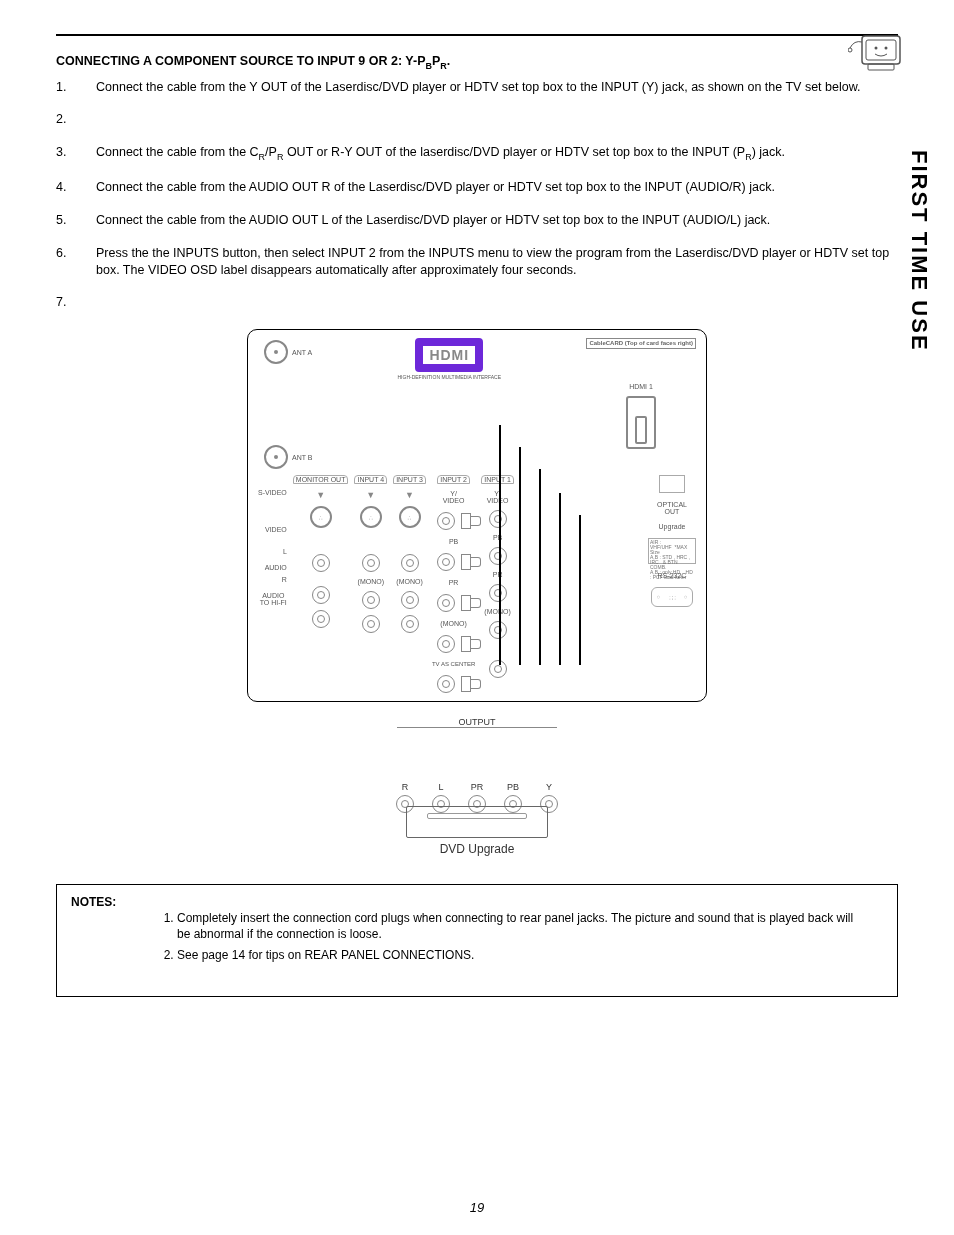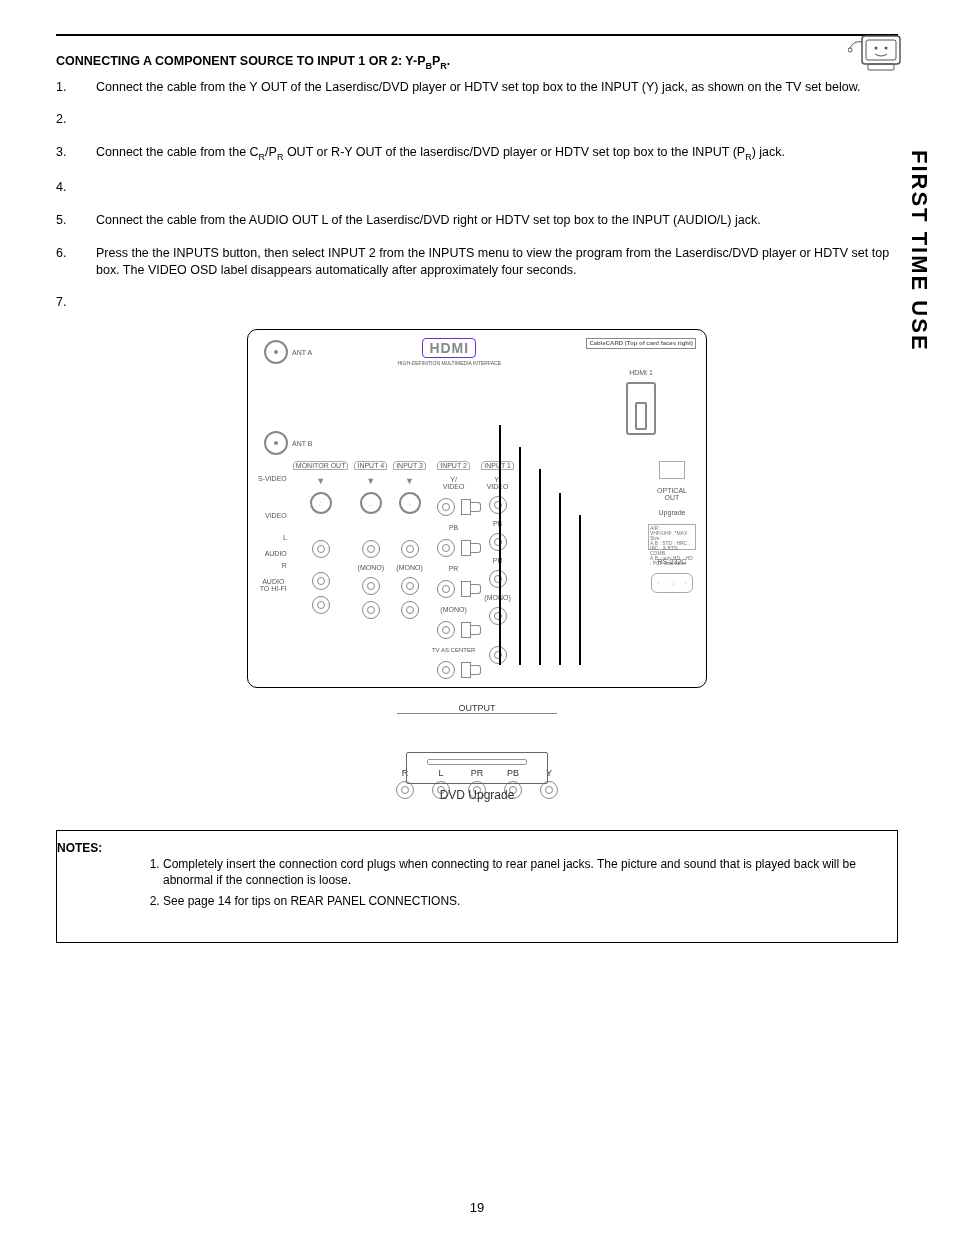--- a/index.html
+++ b/index.html
@@ -38,34 +38,34 @@
     margin:6px auto 0;position:relative;}
   .dvd-box::after{content:"";position:absolute;left:20px;right:20px;top:6px;height:4px;
     border:1px solid #999;border-radius:2px;}
   .output-row{display:flex;gap:18px;justify-content:center;margin-top:80px;}
   .output-row .col{display:flex;flex-direction:column;align-items:center;gap:3px;
     font-size:9px;color:#333;}
   .output-title{text-align:center;font-size:9px;color:#333;
     border-bottom:1px solid #888;width:160px;margin:0 auto;}
   .dvd-label{text-align:center;font-size:12px;color:#333;margin-top:4px;}
   .hdmi-logo{font-weight:900;letter-spacing:1px;font-size:14px;color:#888;
-    border:1px solid #6d28d9;border-radius:4px;padding:1px 6px;display:inline-block;}
+    border:8px solid #6d28d9;border-radius:4px;padding:1px 6px;display:inline-block;}
   .hdmi-slot{width:26px;height:46px;border:2px solid #888;border-radius:3px;
     display:flex;align-items:flex-end;justify-content:center;padding-bottom:3px;}
   .hdmi-slot::after{content:"";width:8px;height:24px;border:2px solid #888;
     border-radius:2px;}
   .cablecard{border:1px solid #888;font-size:6px;padding:1px 2px;color:#666;
     text-align:center;line-height:1.1;}
-  .notes{border:1px solid #000;padding:10px 0;margin-top:8px;font-size:12px;
+  .notes{border:1px solid #000;padding:10px 14px;margin-top:8px;font-size:12px;
     display:flex;gap:14px;}
   .notes .lbl{font-weight:700;min-width:60px;}
   .notes ol{margin:16px;padding-left:16px;}
   .notes li{margin-bottom:6px;line-height:1.3;}
   .pgnum{position:absolute;left:0;right:0;bottom:20px;text-align:center;
-    font-size:13px;}
+    font-size:13px;font-style:italic;}
   .panel-grid{display:flex;gap:6px;align-items:flex-start;}
   .col-small{display:flex;flex-direction:column;align-items:center;gap:6px;}
   .lbl-top{font-size:7px;color:#555;border:1px solid #aaa;padding:0 2px;
     border-top-left-radius:4px;border-top-right-radius:4px;}
   .downarrow{font-size:9px;color:#888;}
   .svideo{width:18px;height:18px;border:2px solid #888;border-radius:50%;
     display:inline-flex;align-items:center;justify-content:center;font-size:6px;
     color:#888;}
   .tinybox{border:1px solid #aaa;font-size:6px;padding:1px;color:#777;}
   .cable{position:absolute;background:#000;}
@@ -86,41 +86,42 @@
       <path d="M14 14 q-8 -2 -12 6" fill="none" stroke="#555"></path>
       <circle cx="2" cy="22" r="2" fill="none" stroke="#555"></circle>
     </svg>
   </div>
 
   <div class="side-tab">FIRST TIME USE</div>
 
   <hr class="rule">
 
   <p class="subhead">
-    <span>CONNECTING A COMPONENT SOURCE TO INPUT 1 OR 2:  Y-P</span><sub>B</sub><span>P</span><sub>R</sub><span>.</span>
+    <span>CONNECTING A COMPONENT SOURCE TO INPUT 9 OR 2:  Y-P</span><sub>B</sub><span>P</span><sub>R</sub><span>.</span>
   </p>
 
   <ol class="main" id="steps">
       <li>
         <span class="n">1.</span>
         <span>Connect the cable from the Y OUT of the Laserdisc/DVD player or HDTV set top box to the INPUT (Y) jack, as shown on the TV set below.</span>
       </li>
       <li>
         <span class="n">2.</span>
       </li>
       <li>
         <span class="n">3.</span>
         <span>Connect the cable from the C<sub>R</sub>/P<sub>R</sub> OUT or R-Y OUT of the laserdisc/DVD player or HDTV set top box to the INPUT (P<sub>R</sub>) jack.</span>
       </li>
       <li>
         <span class="n">4.</span>
+        <span>Connect the cable from the AUDIO OUT R of the Laserdisc/DVD player or   HDTV set top box to the INPUT (AUDIO/R) jack.</span>
       </li>
       <li>
         <span class="n">5.</span>
-        <span>Connect the cable from the AUDIO OUT L of the Laserdisc/DVD right or HDTV set top box to the INPUT (AUDIO/L) jack.</span>
+        <span>Connect the cable from the AUDIO OUT L of the Laserdisc/DVD player or HDTV set top box to the INPUT (AUDIO/L) jack.</span>
       </li>
       <li>
         <span class="n">6.</span>
         <span>Press the the INPUTS button, then select INPUT 2 from the INPUTS menu to view the program from the Laserdisc/DVD player or HDTV set top box.  The VIDEO OSD label disappears automatically after approximately four seconds.</span>
       </li>
       <li>
         <span class="n">7.</span>
       </li>
     </ol>
 
@@ -284,21 +285,21 @@
           </div>
           <div class="col">
             <span>PB</span>
             <span class="jack"></span>
           </div>
           <div class="col">
             <span>Y</span>
             <span class="jack"></span>
           </div>
         </div>
-      <div class="output-title" style="order:-1;margin-top:-96px;margin-bottom:38px">OUTPUT</div>
+      <div class="output-title" style="order:-1;margin-top:-96px;margin-bottom:78px">OUTPUT</div>
       <div class="dvd-box"></div>
       <div class="dvd-label">DVD Upgrade</div>
 
       <div class="cable" style="left:252px;top:96px;width:2px;height:240px"></div>
       <div class="cable" style="left:272px;top:118px;width:2px;height:218px"></div>
       <div class="cable" style="left:292px;top:140px;width:2px;height:196px"></div>
       <div class="cable" style="left:312px;top:164px;width:2px;height:172px"></div>
       <div class="cable" style="left:332px;top:186px;width:2px;height:150px"></div>
     </div>
   </div>

